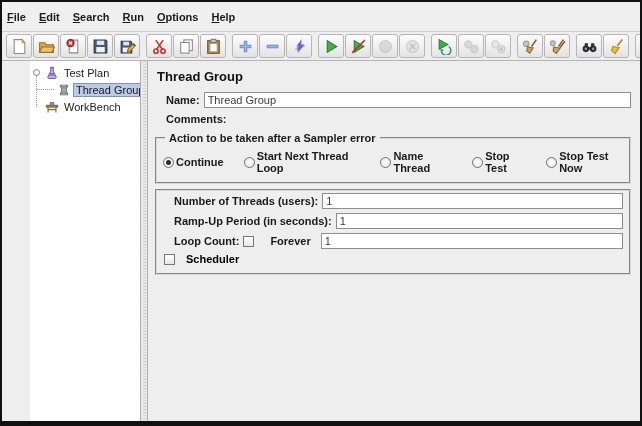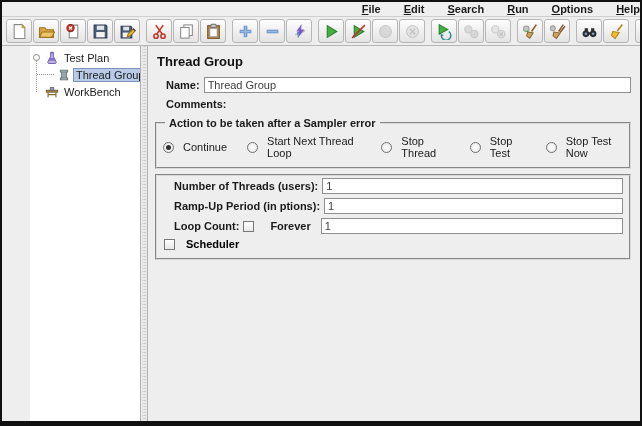--- a/index.html
+++ b/index.html
@@ -8,23 +8,23 @@
   .window {
     position: relative;
     width: 642px; height: 426px;
     background: #eeeeee;
     border: 2px solid #111;
     border-bottom-width: 5px;
     overflow: hidden;
   }
   
   .menubar {
-    height: 15px; display: flex; align-items: center;
-    padding-left: 5px; gap: 23px;
-    background: #efefef; border-bottom: 1px solid #cfcfcf; justify-content: flex-end;
+    height: 30px; display: flex; align-items: center;
+    padding-left: 5px; gap: 13px;
+    background: #efefef; border-bottom: 1px solid #cfcfcf;
   }
   .menu-item { font-size: 11px; font-weight: bold; color: #1a1a1a; cursor: default; }
   .menu-item u { text-decoration: underline; }
   
   .toolbar {
     height: 29px; display: flex; align-items: center;
     padding-left: 4px; background: #eeeeee;
     border-bottom: 1px solid #b5b5b5;
   }
   .tb-group { display: flex; gap: 1px; margin-right: 6px; }
@@ -72,21 +72,21 @@
     flex: 1; height: 16px; font-family: "Liberation Sans", sans-serif;
     font-size: 11px; color: #3c3c3c; background: #fff;
     border: 1px solid #8f8f8f; padding: 0 3px;
   }
   .txt.flat { border-color: transparent; background: transparent; }
   fieldset {
     border: 2px groove #dadada; margin: 5px 0 0 0; padding: 2px 6px 6px 6px;
   }
   legend { font-size: 11px; font-weight: bold; color:#1a1a1a; padding: 0 4px; margin-left: 2px; }
   .radio-row { display: flex; justify-content: center; gap: 20px; padding: 4px 0 2px 0; }
-  .radio-opt { display: flex; align-items: center; gap: 9px; font-size: 11px; font-weight: normal; color:#1a1a1a; cursor: default; }
+  .radio-opt { display: flex; align-items: center; gap: 2px; font-size: 11px; font-weight: bold; color:#1a1a1a; cursor: default; }
   .radio { width: 11px; height: 11px; border-radius: 50%; border: 1px solid #6f6f6f; background: radial-gradient(#ffffff, #e4e4e4); position: relative; flex: none; }
   .radio.sel::after { content:""; position:absolute; left:2px; top:2px; width:5px; height:5px; border-radius:50%; background:#2e2e2e; }
   .checkbox { width: 11px; height: 11px; border: 1px solid #767676; background: linear-gradient(#ffffff, #e7e7e7); flex: none; }
   .tp .frow { margin-bottom: 4px; border-radius: 6px; }
   .sched-row { margin: 3px 0 2px 1px; display:flex; align-items:center; gap:11px; }
   .sched-row label { font-size: 11px; font-weight: bold; }
   .gap6 { width: 6px; flex: none; }
 </style>
 </head>
 <body>
@@ -381,42 +381,42 @@
             <span class="radio-opt">
               <span class="radio sel"></span>
               <span>Continue</span>
             </span>
             <span class="radio-opt">
               <span class="radio"></span>
               <span>Start Next Thread Loop</span>
             </span>
             <span class="radio-opt">
               <span class="radio"></span>
-              <span>Stop Thread</span>
+              <span>Name Thread</span>
             </span>
             <span class="radio-opt">
               <span class="radio"></span>
               <span>Stop Test</span>
             </span>
             <span class="radio-opt">
               <span class="radio"></span>
               <span>Stop Test Now</span>
             </span>
           </div>
       </fieldset>
 
       <fieldset class="tp">
 
         <div class="frow">
           <label>Number of Threads (users):</label>
           <input class="txt" value="1" style="">
         </div>
 
         <div class="frow">
-          <label>Ramp-Up Period (in ptions):</label>
+          <label>Ramp-Up Period (in seconds):</label>
           <input class="txt" value="1" style="">
         </div>
 
         <div class="frow">
           <label>Loop Count:</label>
           <span class="checkbox" id="forever-cb"></span>
           <label style="margin-left:16px">Forever</label>
           <span class="gap6"></span>
           <input class="txt" value="1" style="">
         </div>

